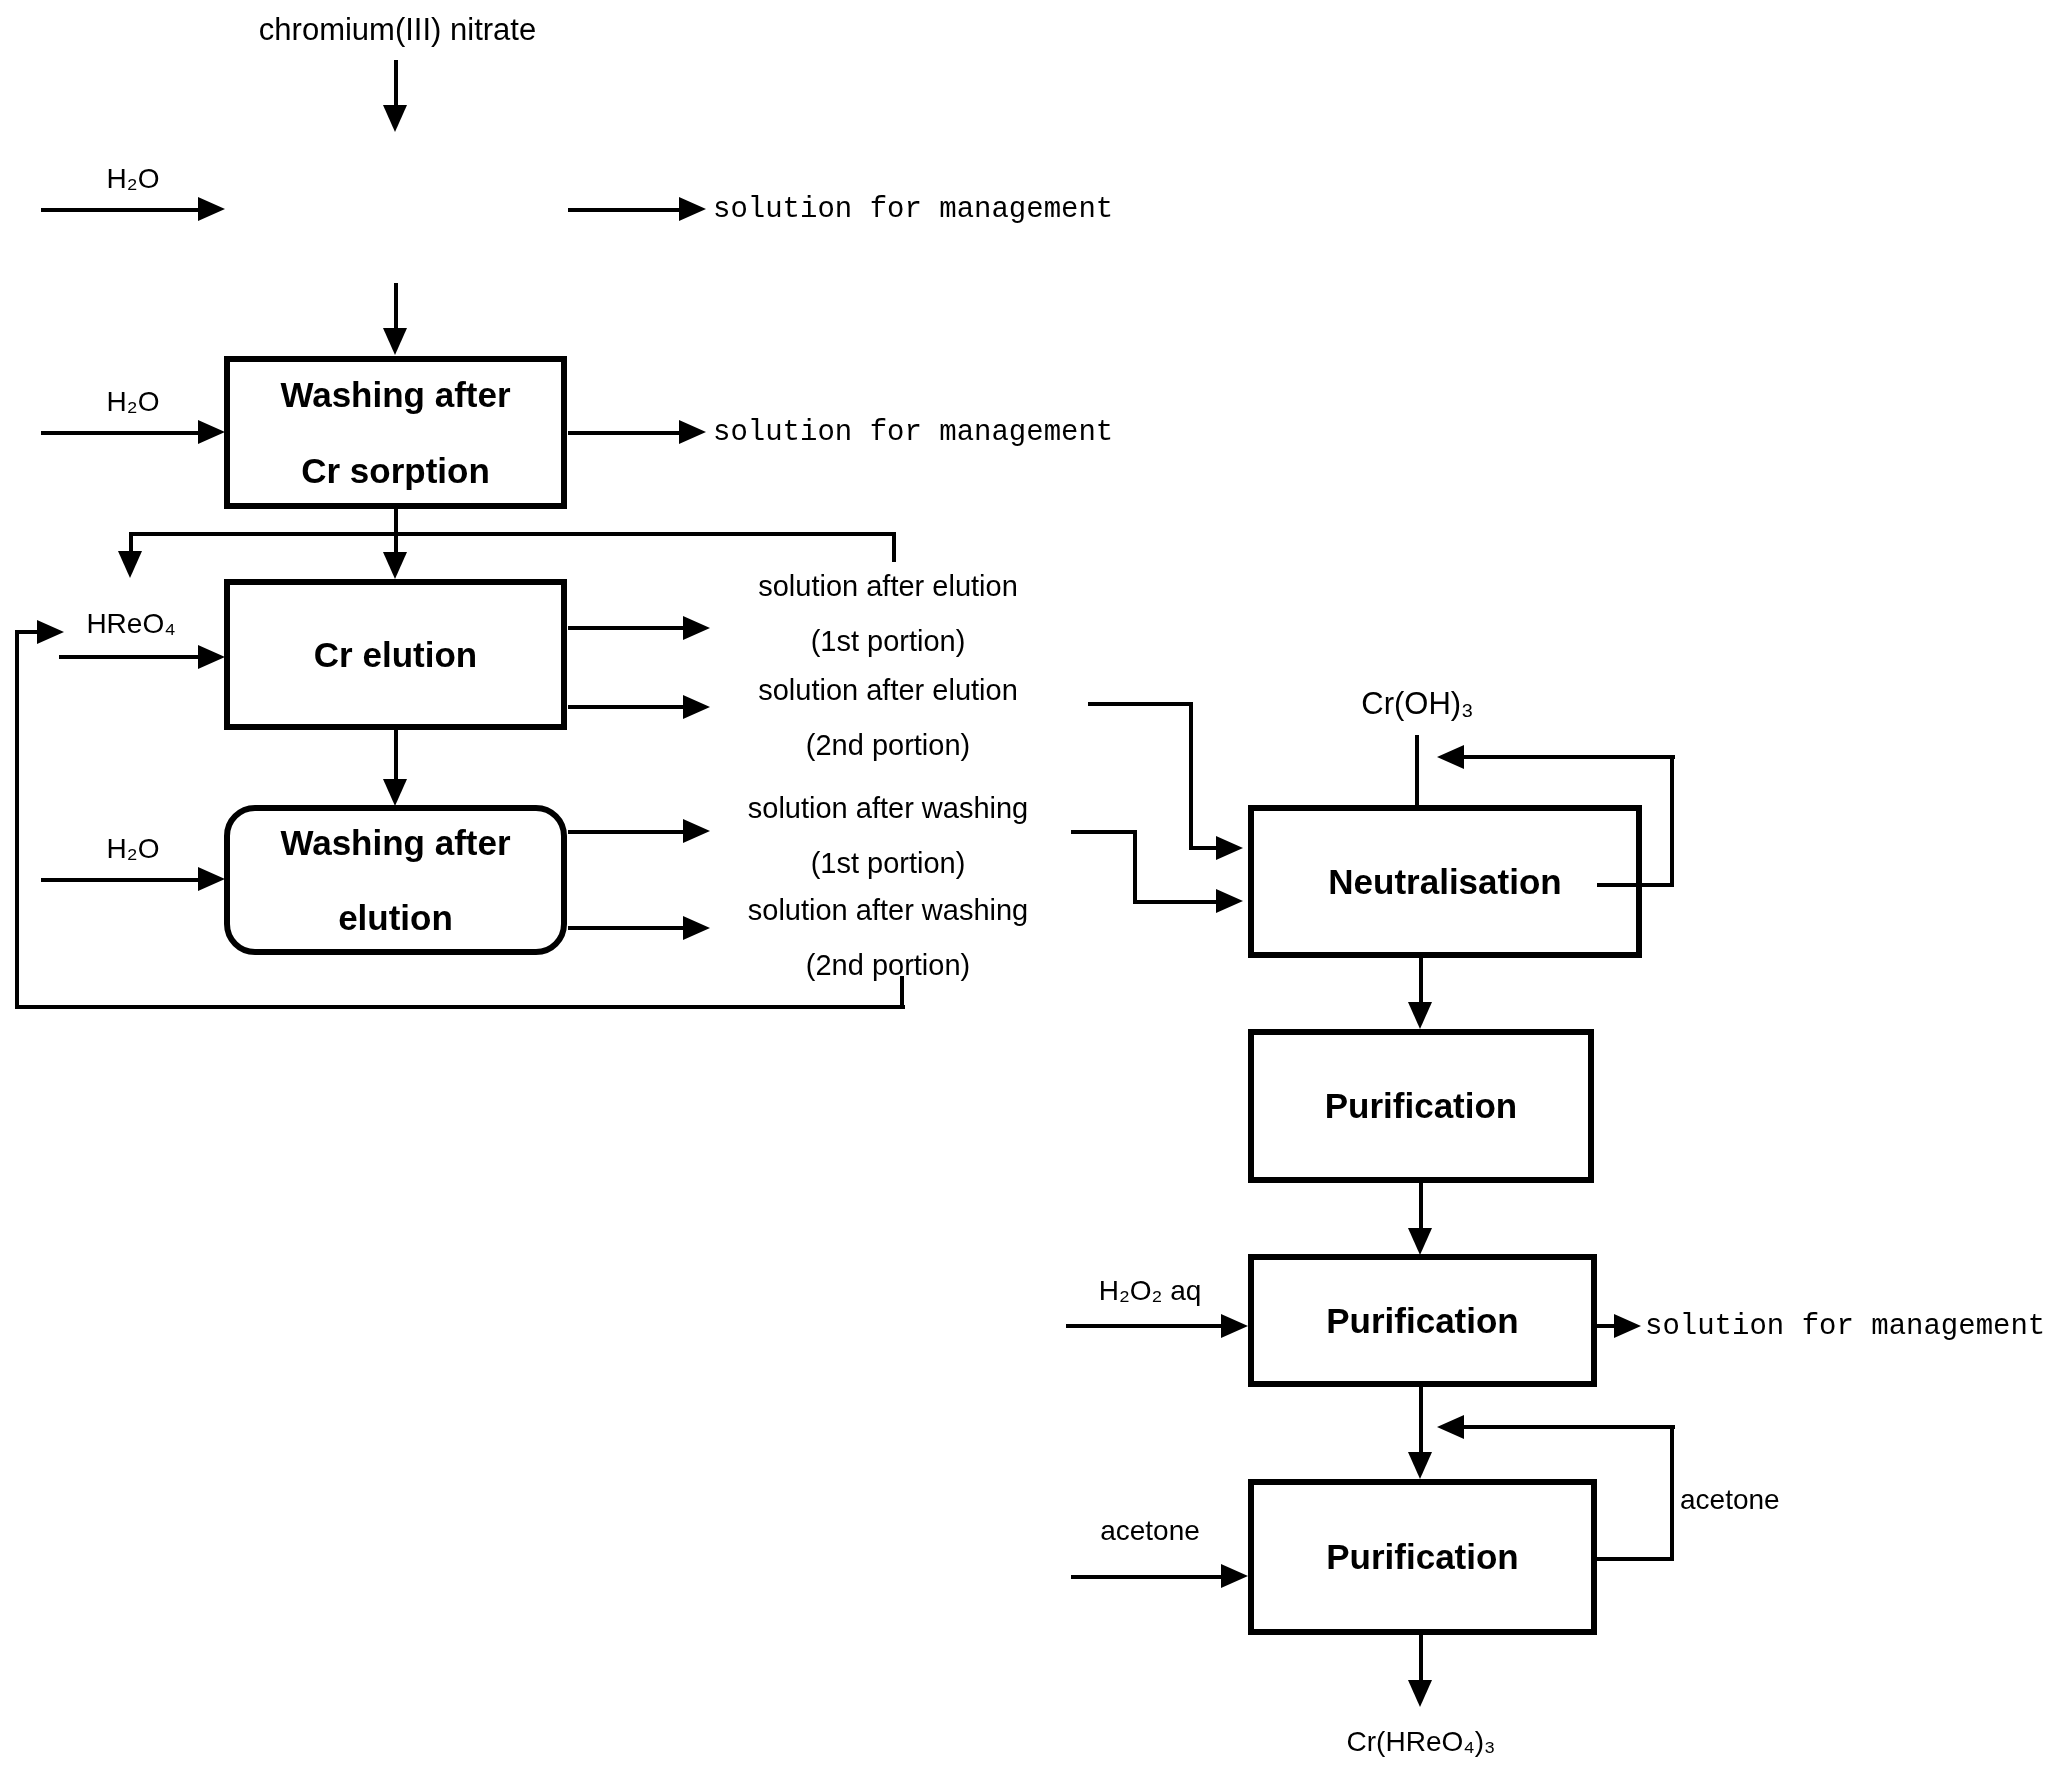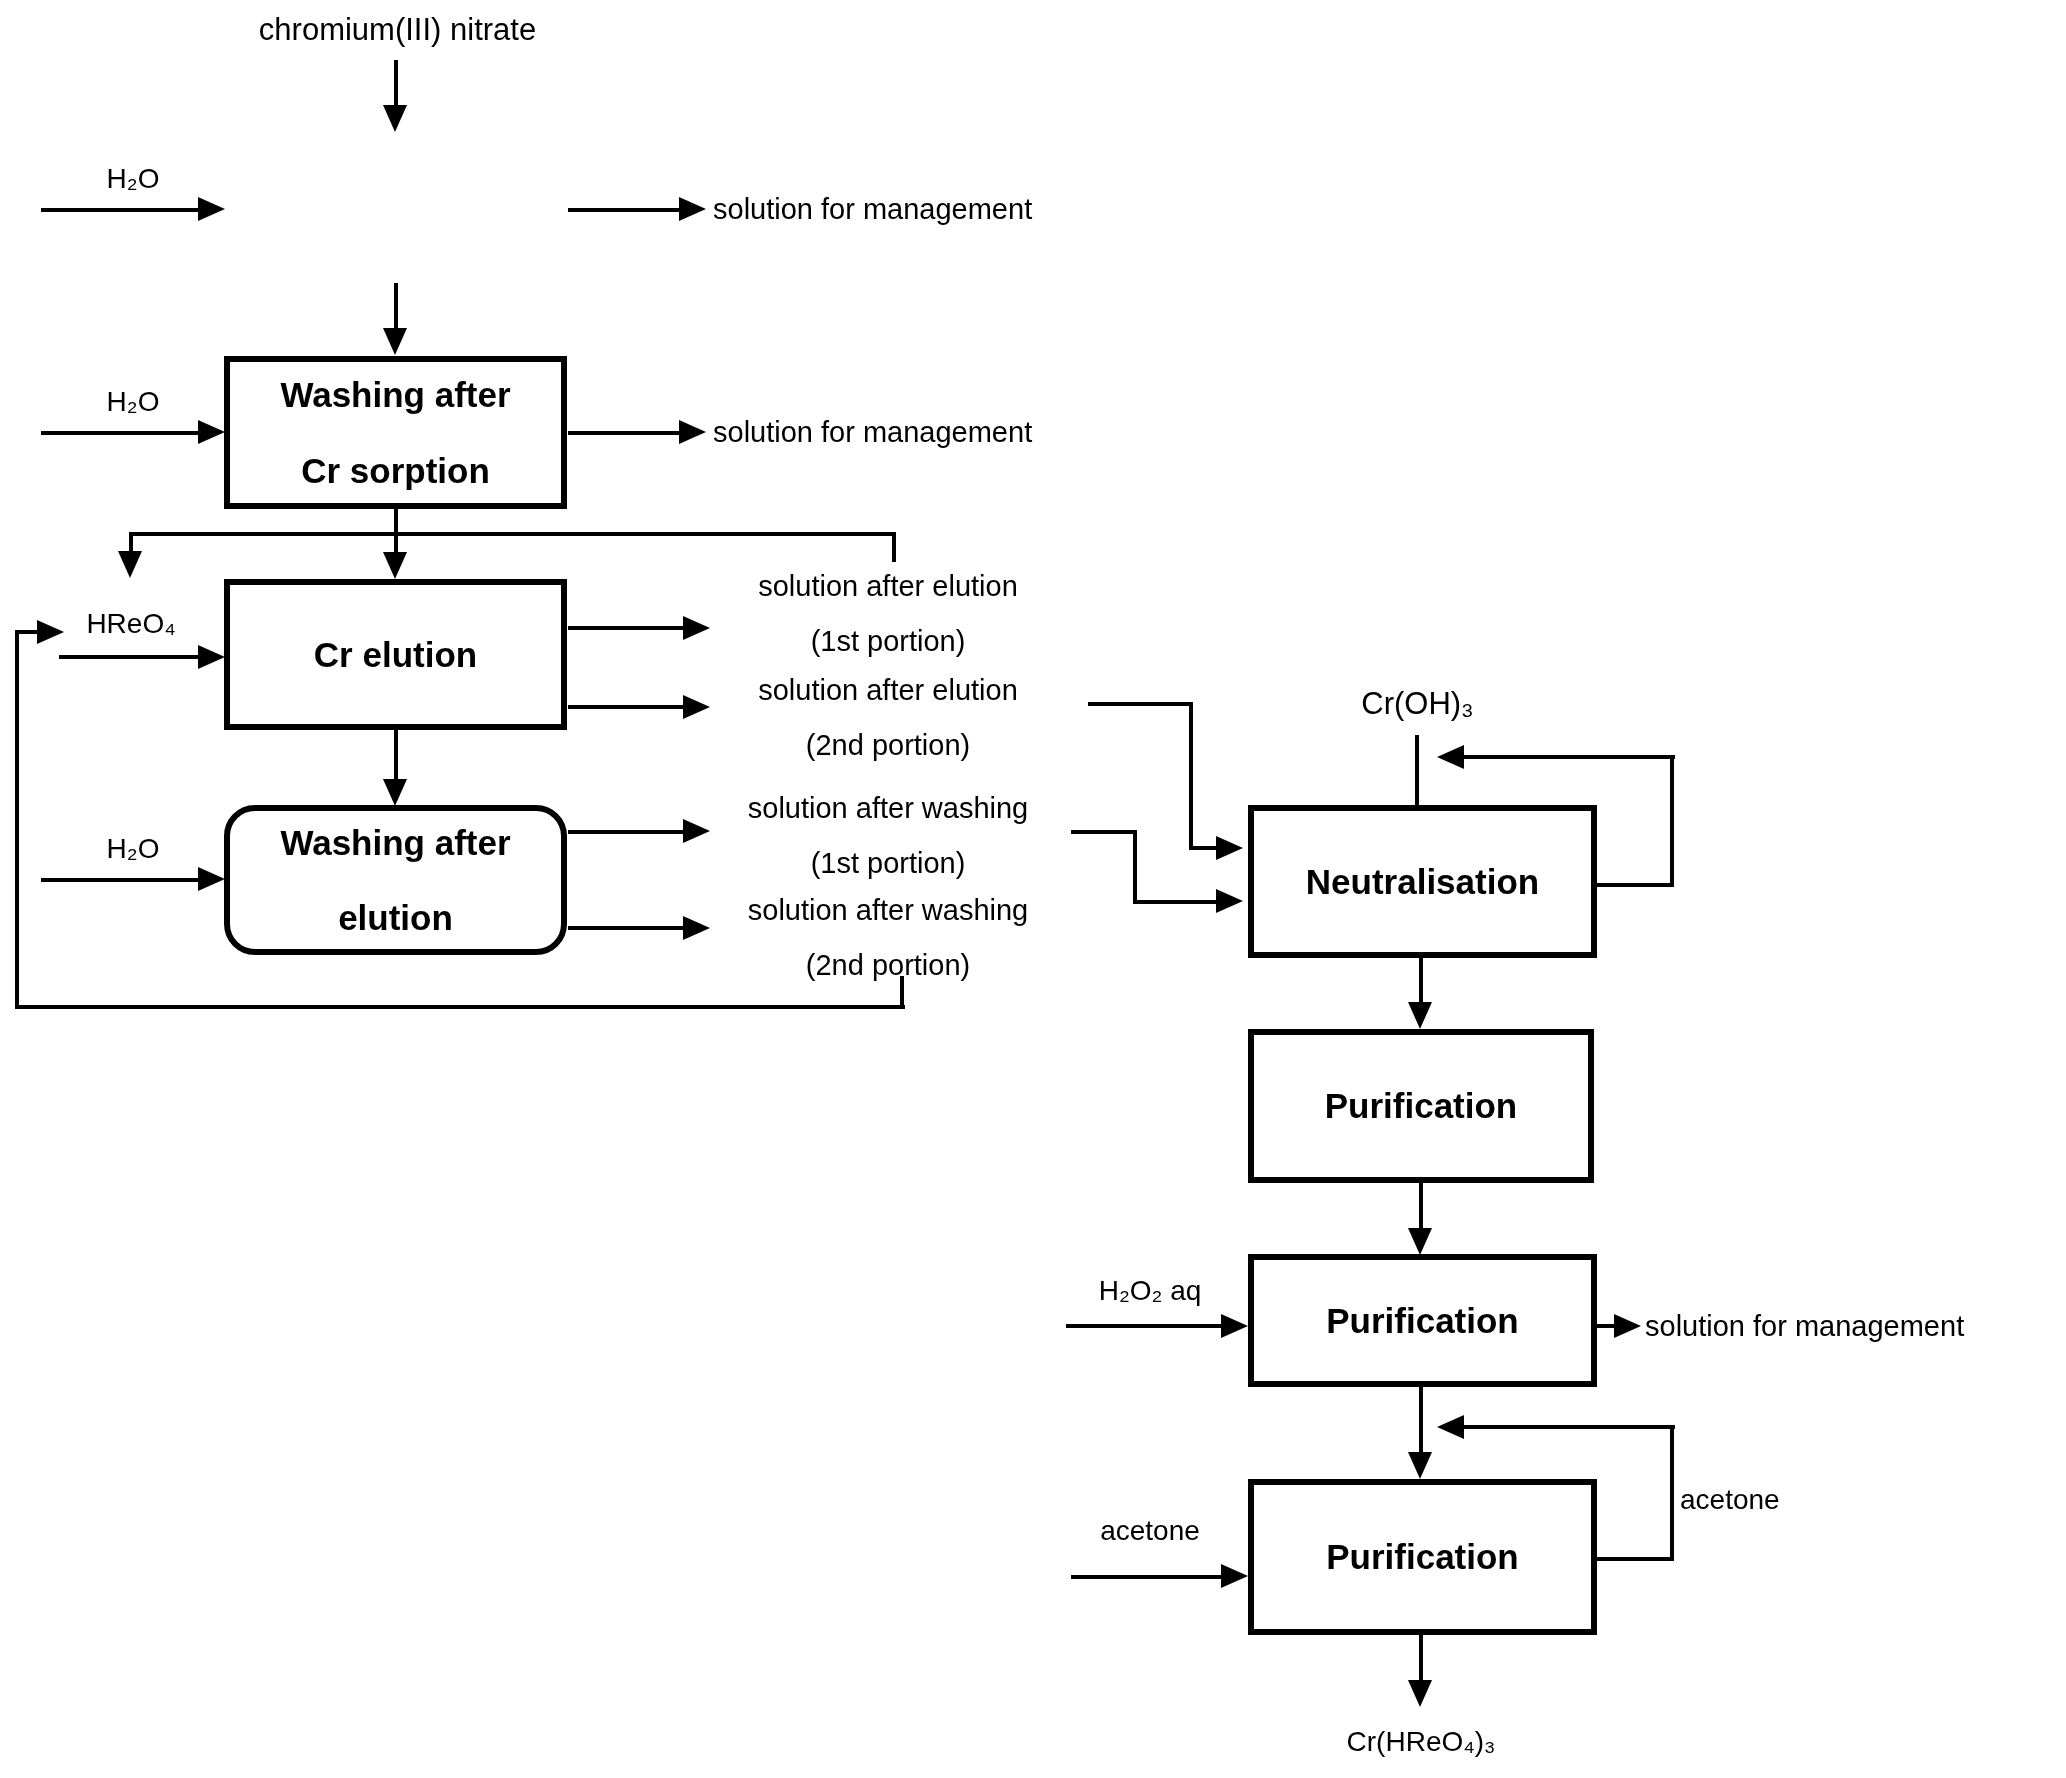--- a/index.html
+++ b/index.html
@@ -16,41 +16,41 @@
   .vl{position:absolute;width:4px;background:#000;}
   
   .ar{position:absolute;width:0;height:0;border-top:12.6px solid transparent;border-bottom:12.6px solid transparent;border-left:27px solid #000;}
   .ad{position:absolute;width:0;height:0;border-left:12.6px solid transparent;border-right:12.6px solid transparent;border-top:27px solid #000;}
   .al{position:absolute;width:0;height:0;border-top:12.6px solid transparent;border-bottom:12.6px solid transparent;border-right:27px solid #000;}
   
   .lbl{position:absolute;font-size:31px;line-height:33px;white-space:nowrap;}
   .c{text-align:center;white-space:normal;}
   .formula{font-size:28px;}
   .out2{position:absolute;font-size:29px;line-height:55px;text-align:center;}
-  .out1{position:absolute;font-size:29px;line-height:33px;white-space:nowrap;}
+  .out1{position:absolute;font-size:29px;line-height:33px;white-space:nowrap;font-family:Liberation Mono, monospace;}
 </style>
 </head>
 <body>
 
 <div class="canvas">
 
 
   <div class="box" style="left:224px;top:356px;width:343px;height:153px;">
     <span class="narrow">Washing after Cr sorption</span>
     </div>
 
   <div class="box" style="left:224px;top:579px;width:343px;height:151px;">
     <span>Cr elution</span>
     </div>
 
   <div class="box" style="left:224px;top:805px;width:343px;height:150px;border-radius:31px;">
     <span class="narrow">Washing after elution</span>
     </div>
 
-  <div class="box" style="left:1248px;top:805px;width:349px;height:153px;">
+  <div class="box" style="left:1248px;top:805px;width:394px;height:153px;">
     <span>Neutralisation</span>
     </div>
 
   <div class="box" style="left:1248px;top:1029px;width:346px;height:154px;">
     <span>Purification</span>
     </div>
 
   <div class="box" style="left:1248px;top:1254px;width:349px;height:133px;">
     <span>Purification</span>
     </div>

